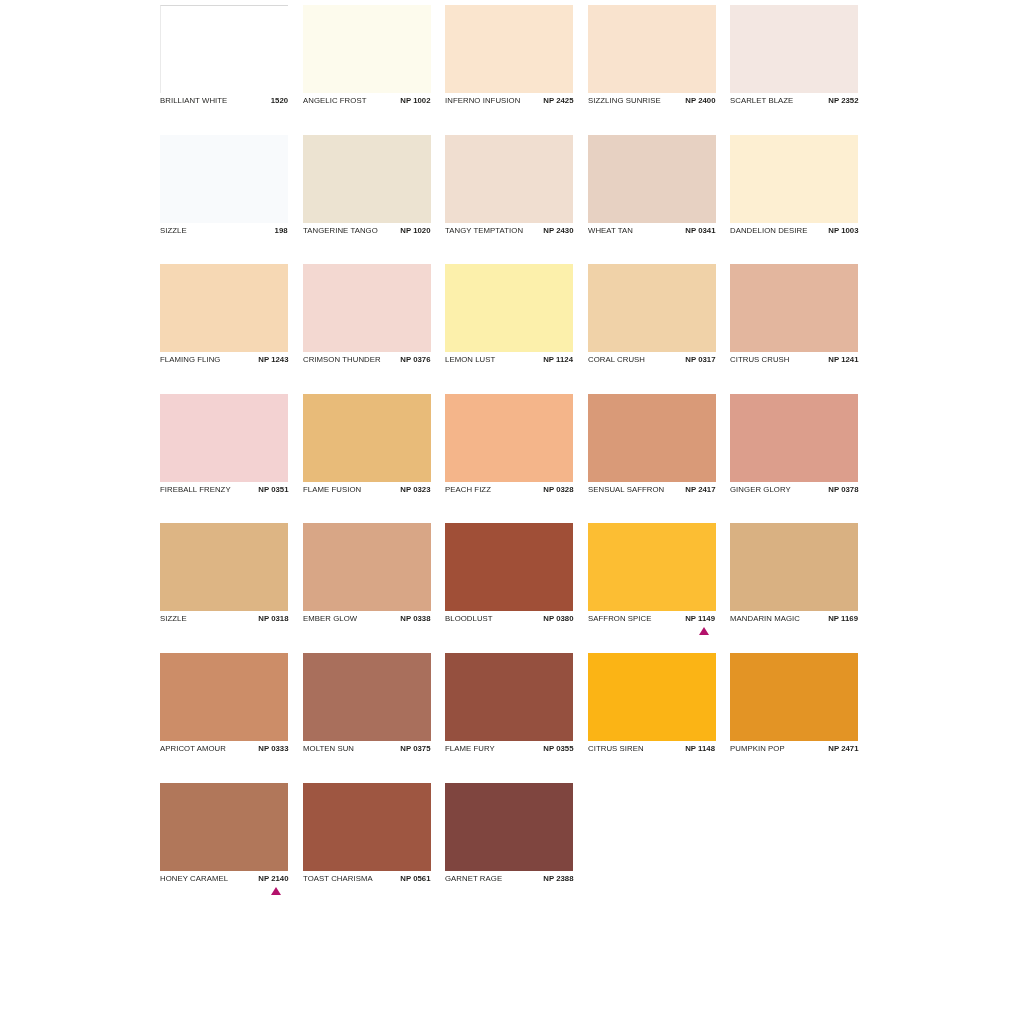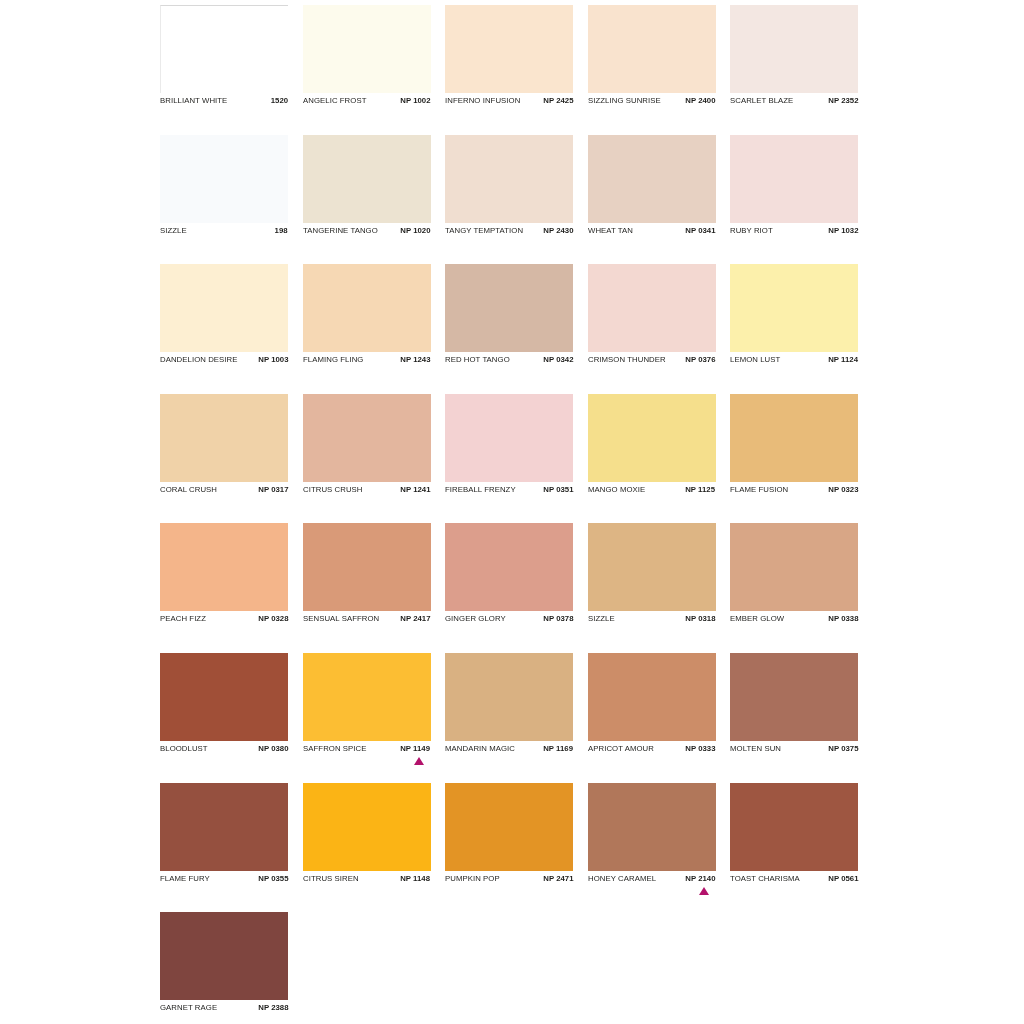--- a/index.html
+++ b/index.html
@@ -154,48 +154,34 @@
         </div>
       </div>
       <div class="swatch-cell">
         <div class="swatch-chip" style="background: rgb(231, 209, 194);"></div>
         <div class="swatch-label">
           <span class="swatch-name">WHEAT TAN</span>
           <span class="swatch-code">NP 0341</span>
         </div>
       </div>
       <div class="swatch-cell">
-        <div class="swatch-chip" style="background: rgb(243, 222, 219);"></div>
-        <div class="swatch-label">
-          <span class="swatch-name">RUBY RIOT</span>
-          <span class="swatch-code">NP 1032</span>
-        </div>
-      </div>
-      <div class="swatch-cell">
         <div class="swatch-chip" style="background: rgb(253, 239, 210);"></div>
         <div class="swatch-label">
           <span class="swatch-name">DANDELION DESIRE</span>
           <span class="swatch-code">NP 1003</span>
         </div>
       </div>
       <div class="swatch-cell">
         <div class="swatch-chip" style="background: rgb(246, 216, 180);"></div>
         <div class="swatch-label">
           <span class="swatch-name">FLAMING FLING</span>
           <span class="swatch-code">NP 1243</span>
         </div>
       </div>
       <div class="swatch-cell">
-        <div class="swatch-chip" style="background: rgb(213, 184, 165);"></div>
-        <div class="swatch-label">
-          <span class="swatch-name">RED HOT TANGO</span>
-          <span class="swatch-code">NP 0342</span>
-        </div>
-      </div>
-      <div class="swatch-cell">
         <div class="swatch-chip" style="background: rgb(243, 216, 209);"></div>
         <div class="swatch-label">
           <span class="swatch-name">CRIMSON THUNDER</span>
           <span class="swatch-code">NP 0376</span>
         </div>
       </div>
       <div class="swatch-cell">
         <div class="swatch-chip" style="background: rgb(252, 240, 171);"></div>
         <div class="swatch-label">
           <span class="swatch-name">LEMON LUST</span>
@@ -217,27 +203,20 @@
         </div>
       </div>
       <div class="swatch-cell">
         <div class="swatch-chip" style="background: rgb(243, 210, 210);"></div>
         <div class="swatch-label">
           <span class="swatch-name">FIREBALL FRENZY</span>
           <span class="swatch-code">NP 0351</span>
         </div>
       </div>
       <div class="swatch-cell">
-        <div class="swatch-chip" style="background: rgb(245, 223, 140);"></div>
-        <div class="swatch-label">
-          <span class="swatch-name">MANGO MOXIE</span>
-          <span class="swatch-code">NP 1125</span>
-        </div>
-      </div>
-      <div class="swatch-cell">
         <div class="swatch-chip" style="background: rgb(232, 187, 121);"></div>
         <div class="swatch-label">
           <span class="swatch-name">FLAME FUSION</span>
           <span class="swatch-code">NP 0323</span>
         </div>
       </div>
       <div class="swatch-cell">
         <div class="swatch-chip" style="background: rgb(244, 181, 138);"></div>
         <div class="swatch-label">
           <span class="swatch-name">PEACH FIZZ</span>

